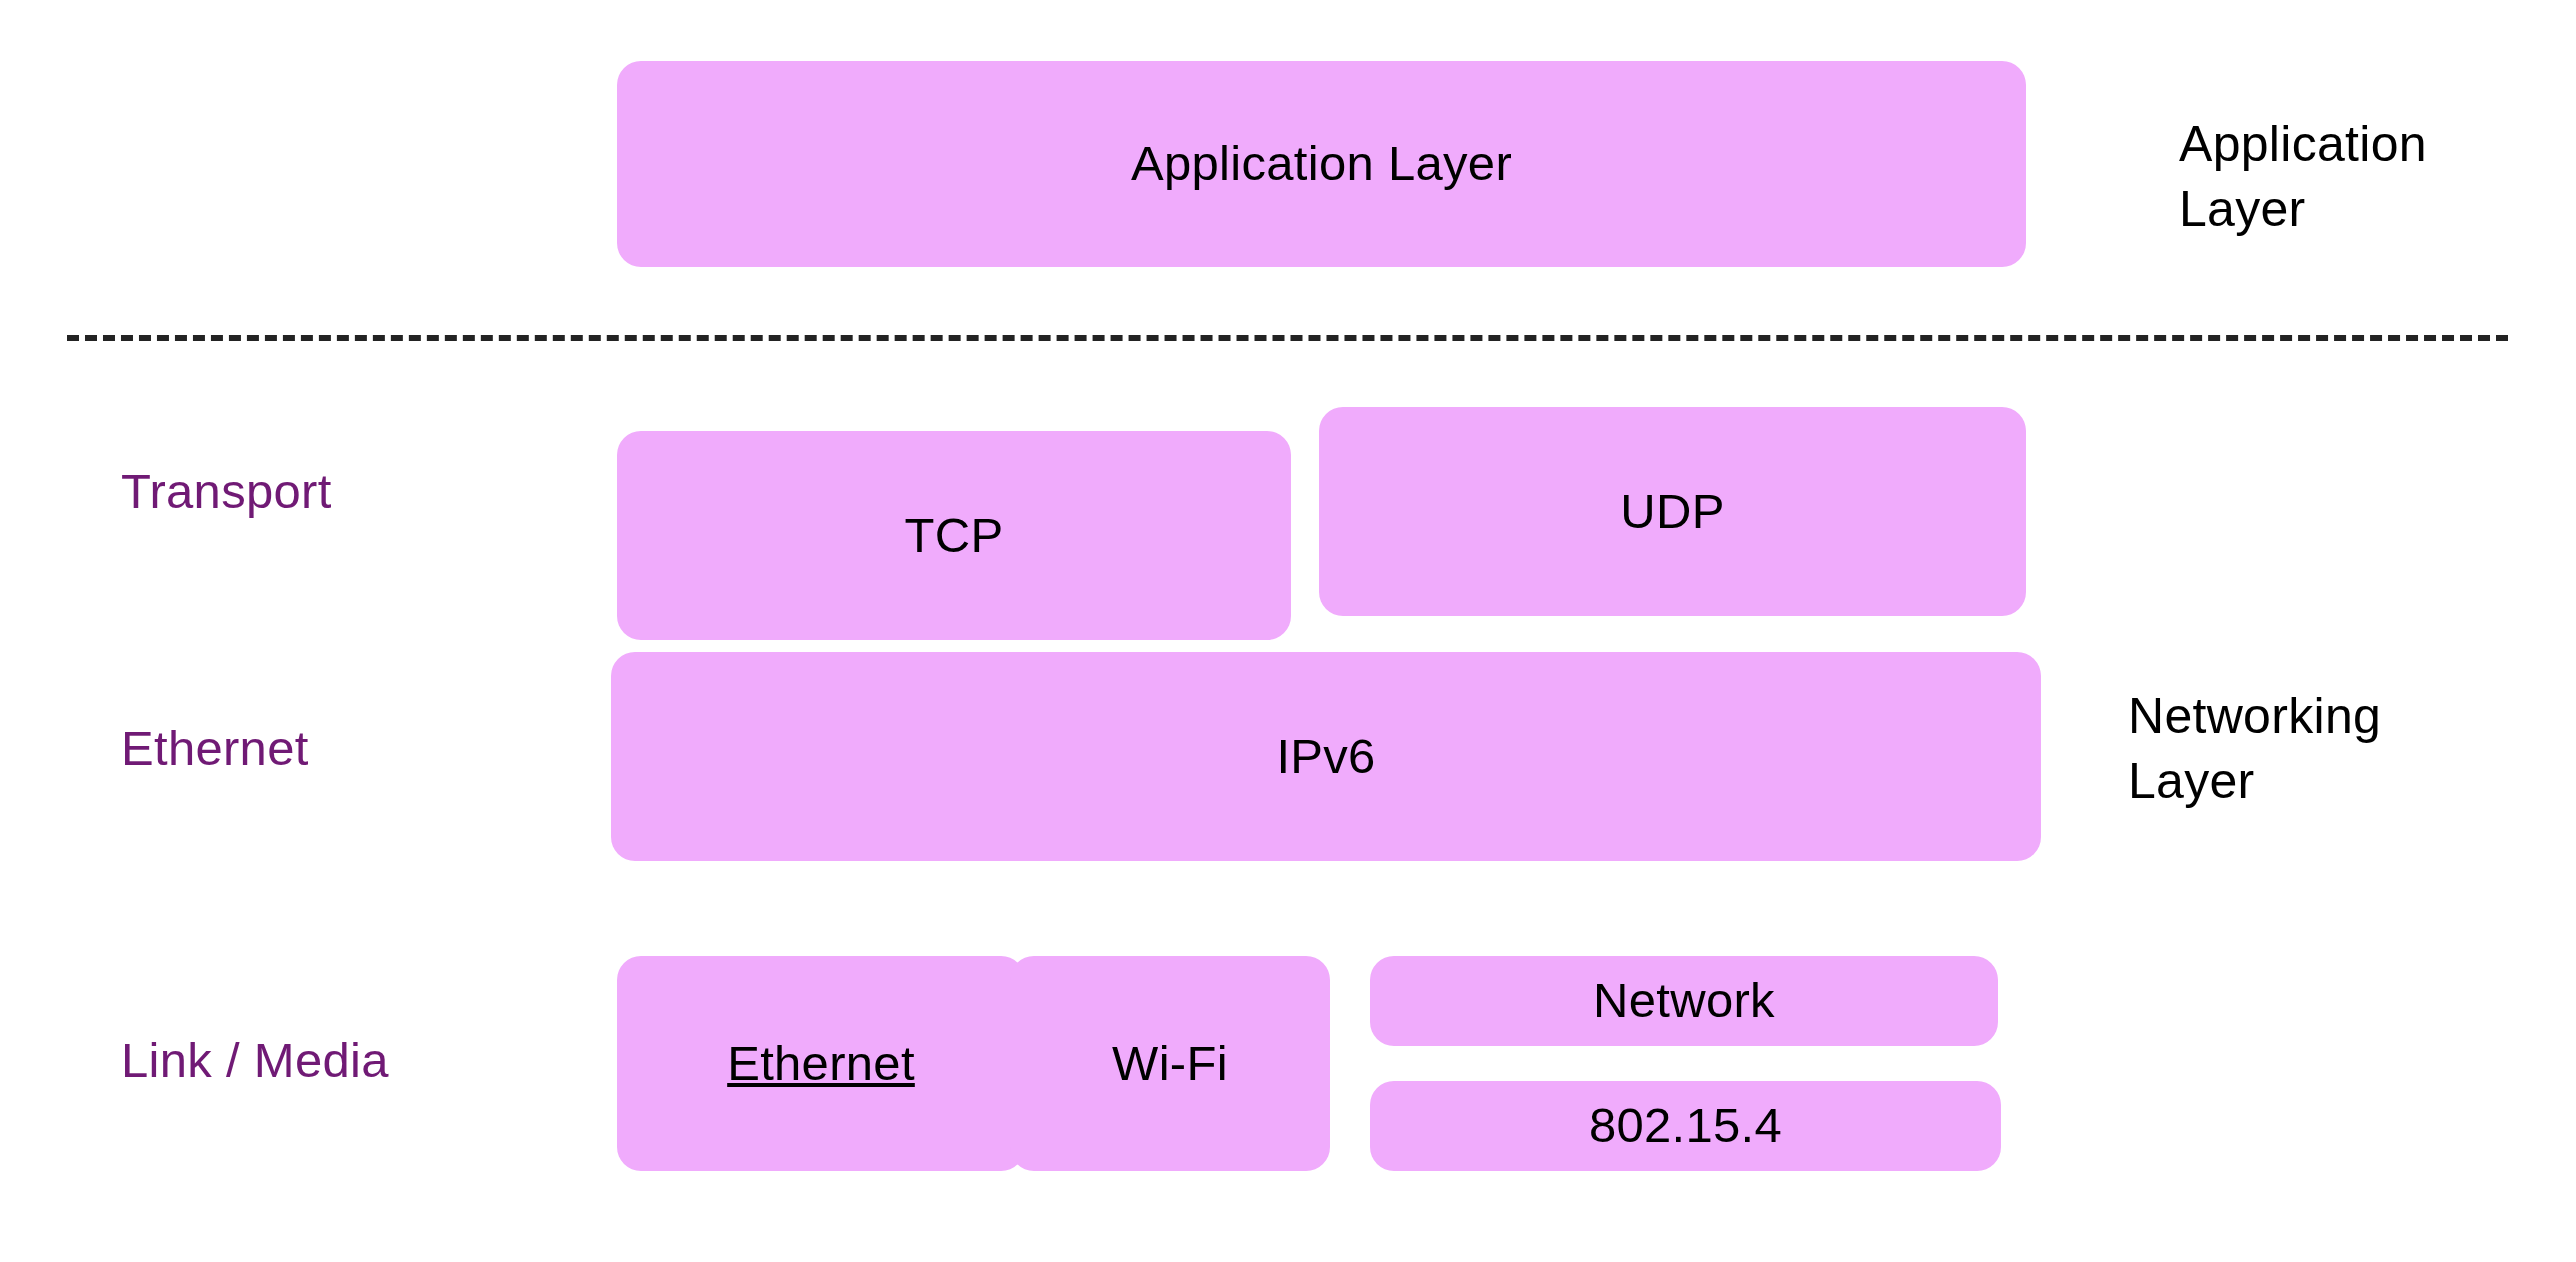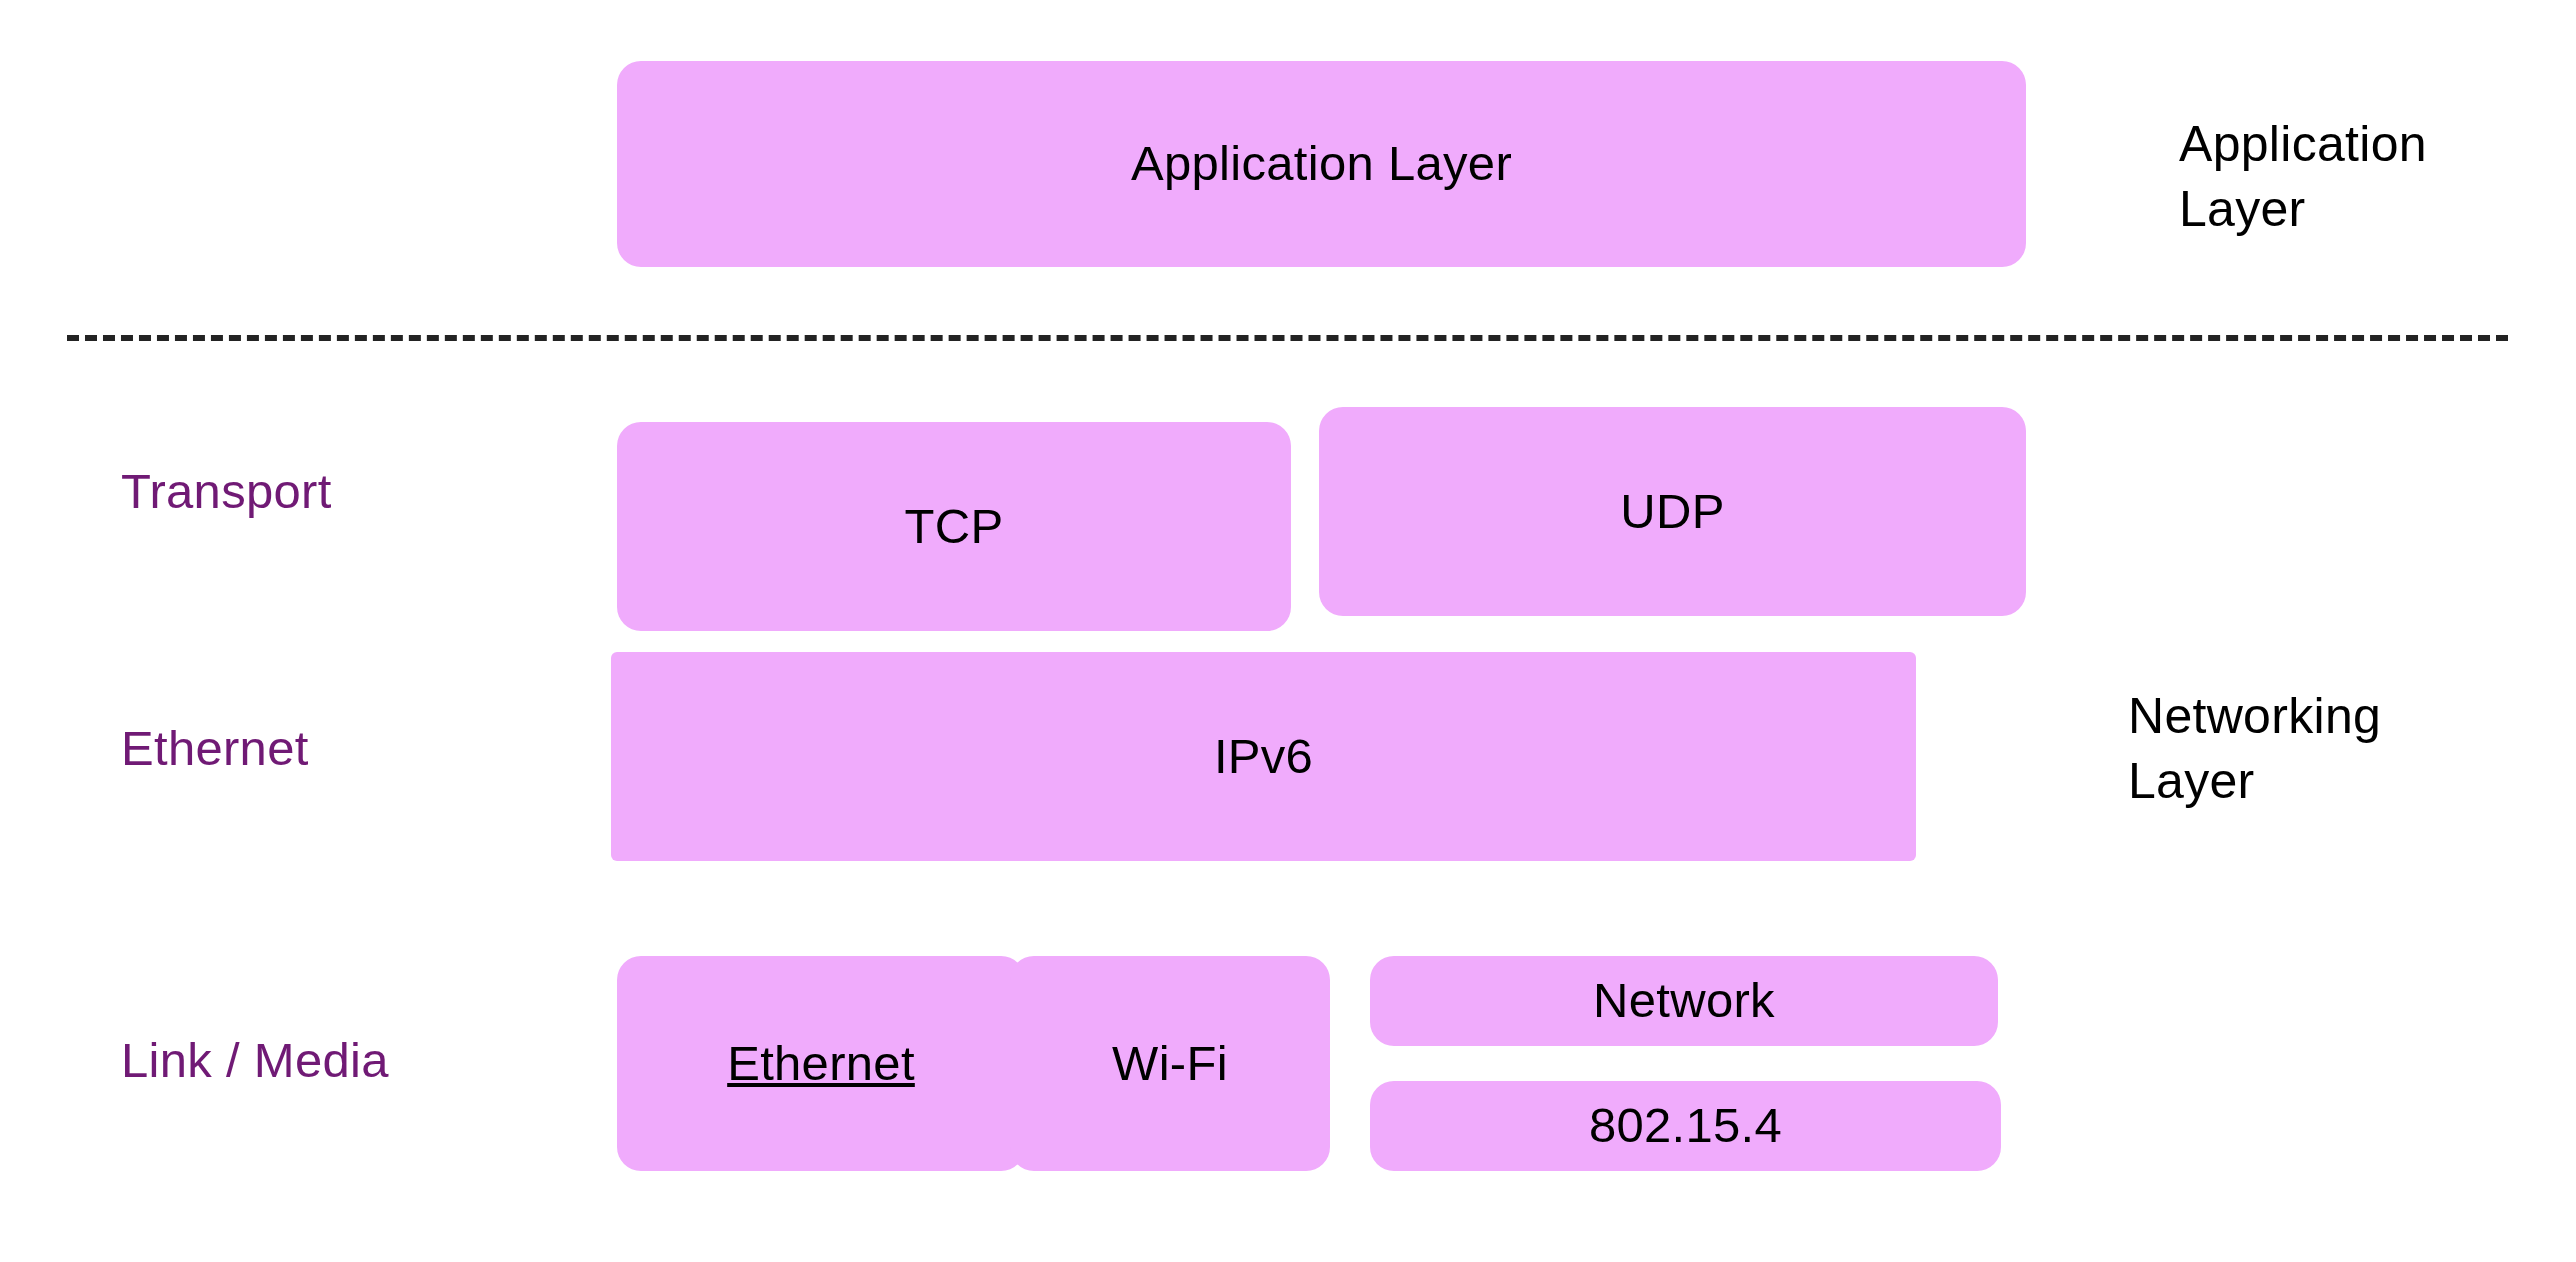--- a/index.html
+++ b/index.html
@@ -64,24 +64,24 @@
   
   .divider {
     position: absolute;
     height: 0;
     border-top: 6.2px dashed #232323;
   }
 
   
   #app-layer-box   { left: 617px; top: 61px;  width: 1409px; height: 206px; }
 
-  #tcp-box         { left: 617px; top: 422px;  width: 674px; height: 209px; }
+  #tcp-box         { left: 617px; top: 431px;  width: 674px; height: 209px; }
   #udp-box         { left: 1319px; top: 407px;  width: 707px; height: 209px; }
 
-  #ipv6-box        { left: 611px; top: 652px; width: 1305px; height: 209px; border-radius: 6px; }
+  #ipv6-box        { left: 611px; top: 652px; width: 1430px; height: 209px; }
 
   #ethernet-box    { left: 617px; top: 956px; width: 408px;  height: 215px; text-decoration: underline; }
   #wifi-box        { left: 1010px; top: 956px; width: 320px;  height: 215px; }
   #thread-box      { left: 1370px; top: 956px; width: 628px; height: 90px; }
   #dot154-box      { left: 1370px; top: 1081px; width: 631px; height: 90px; }
 
   #divider-line    { left: 67px;  top: 335px;  width: 2441px; }
 
   #label-transport { left: 121px;  top: 464px; }
   #label-network   { left: 121px;  top: 721px; }

